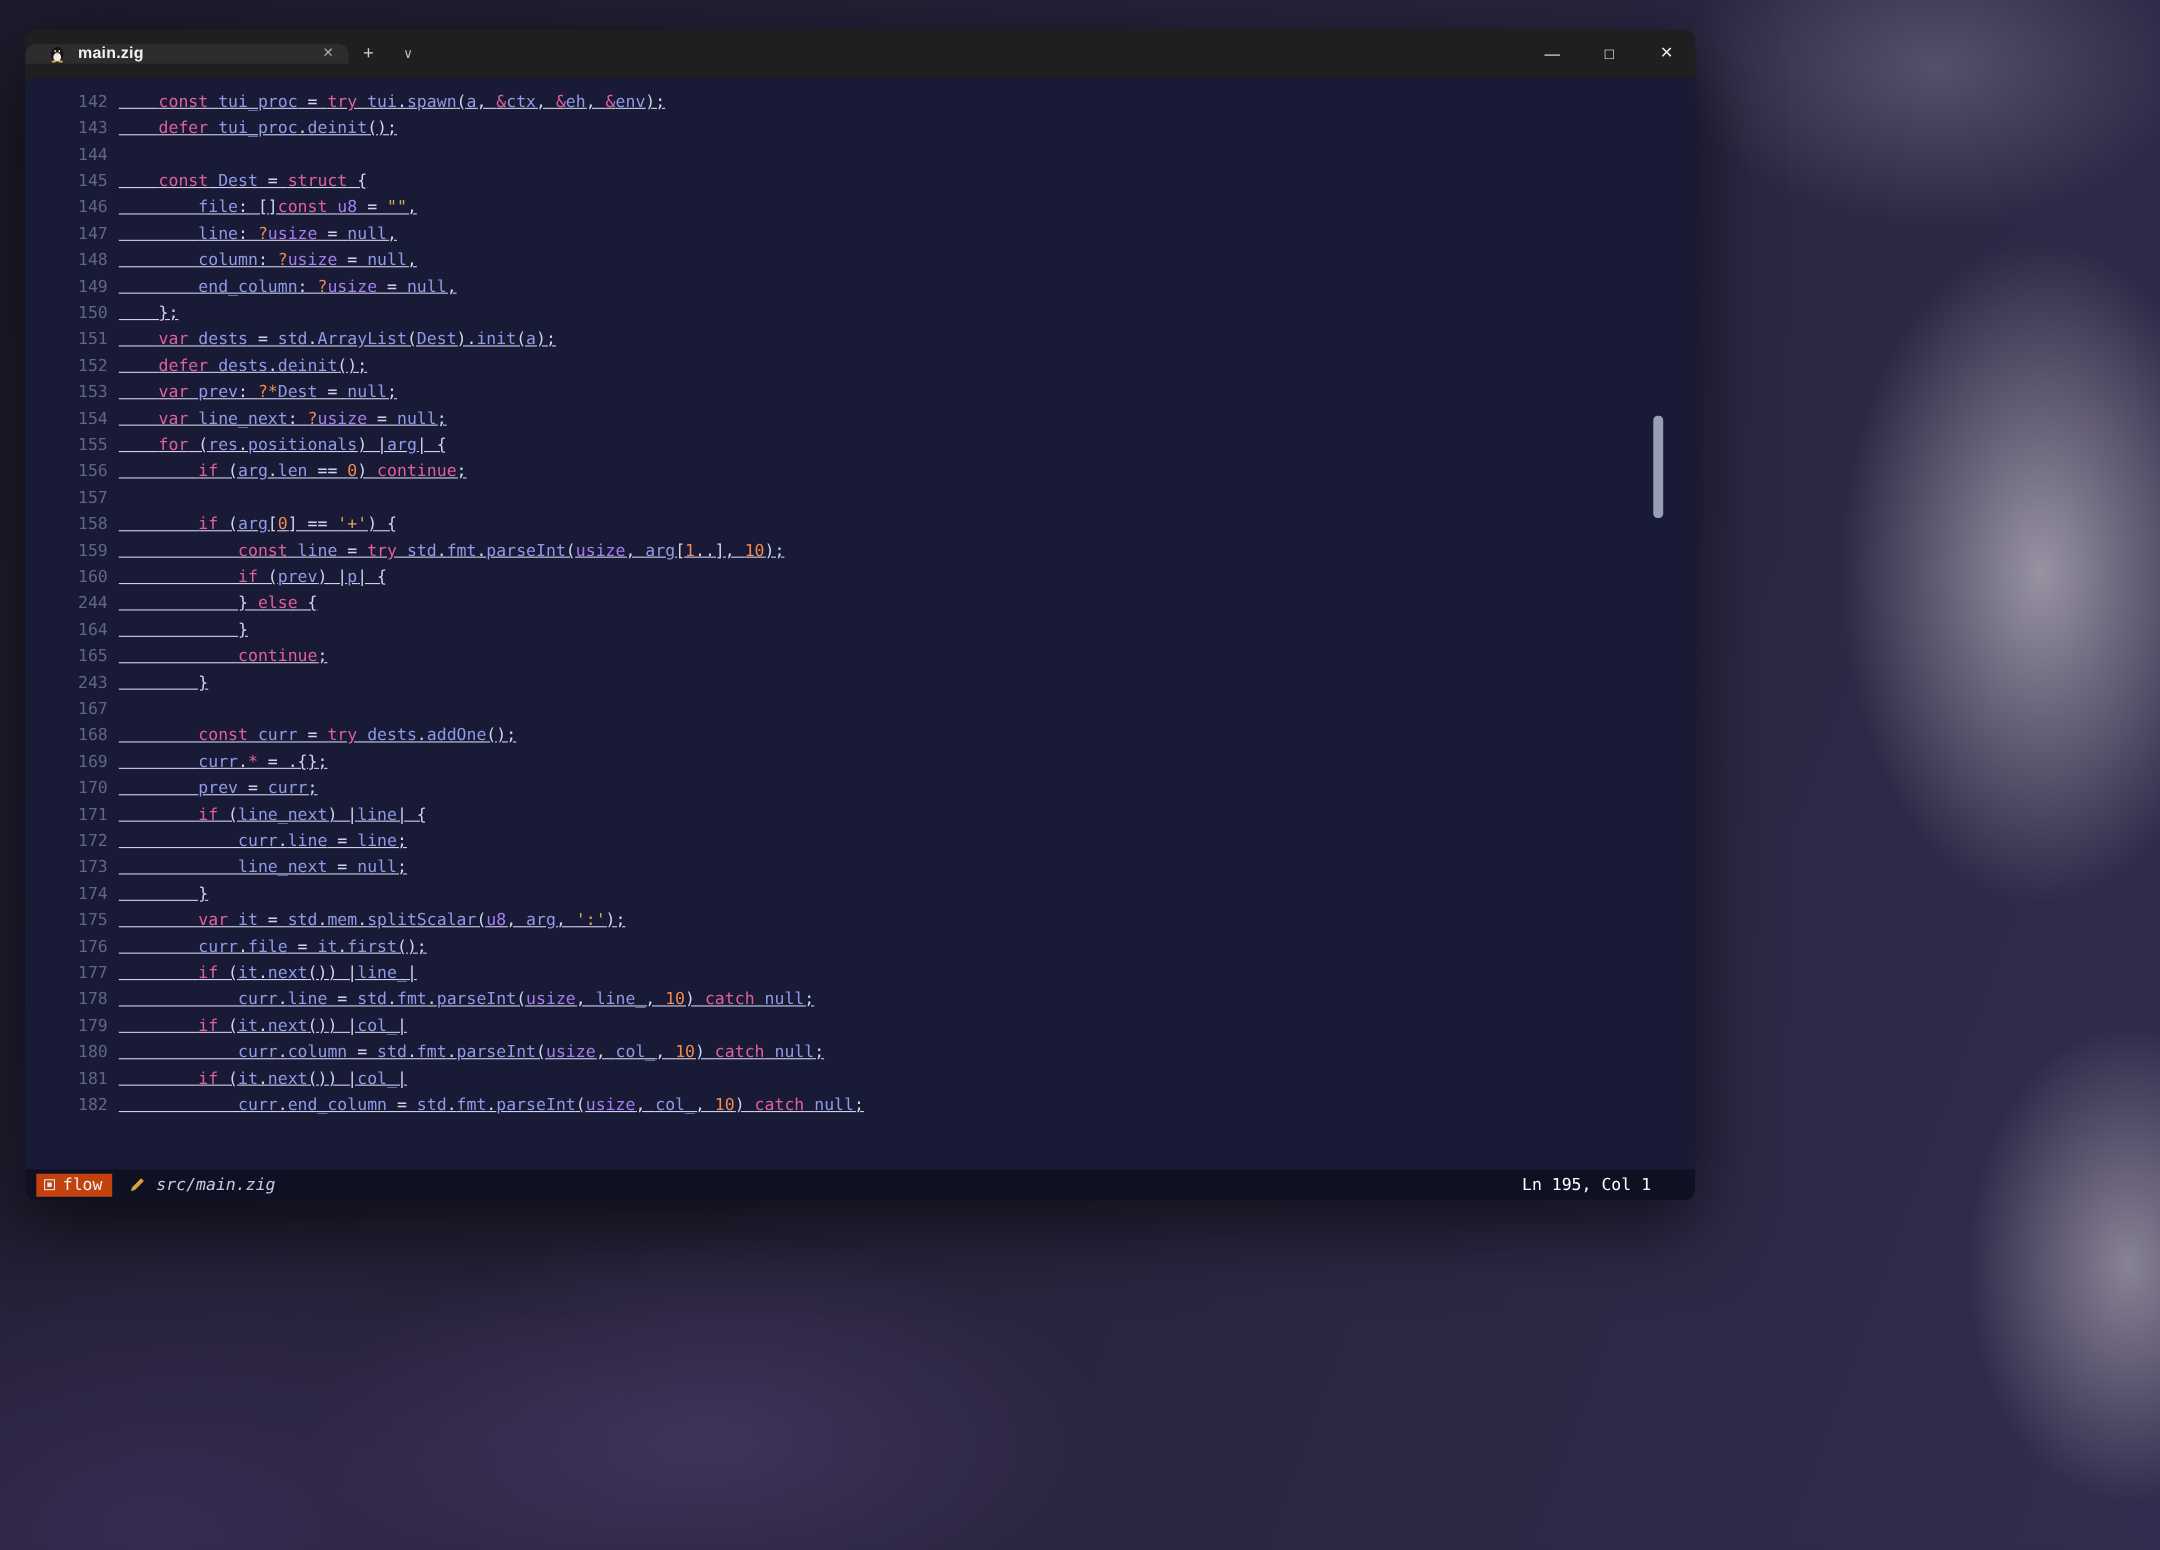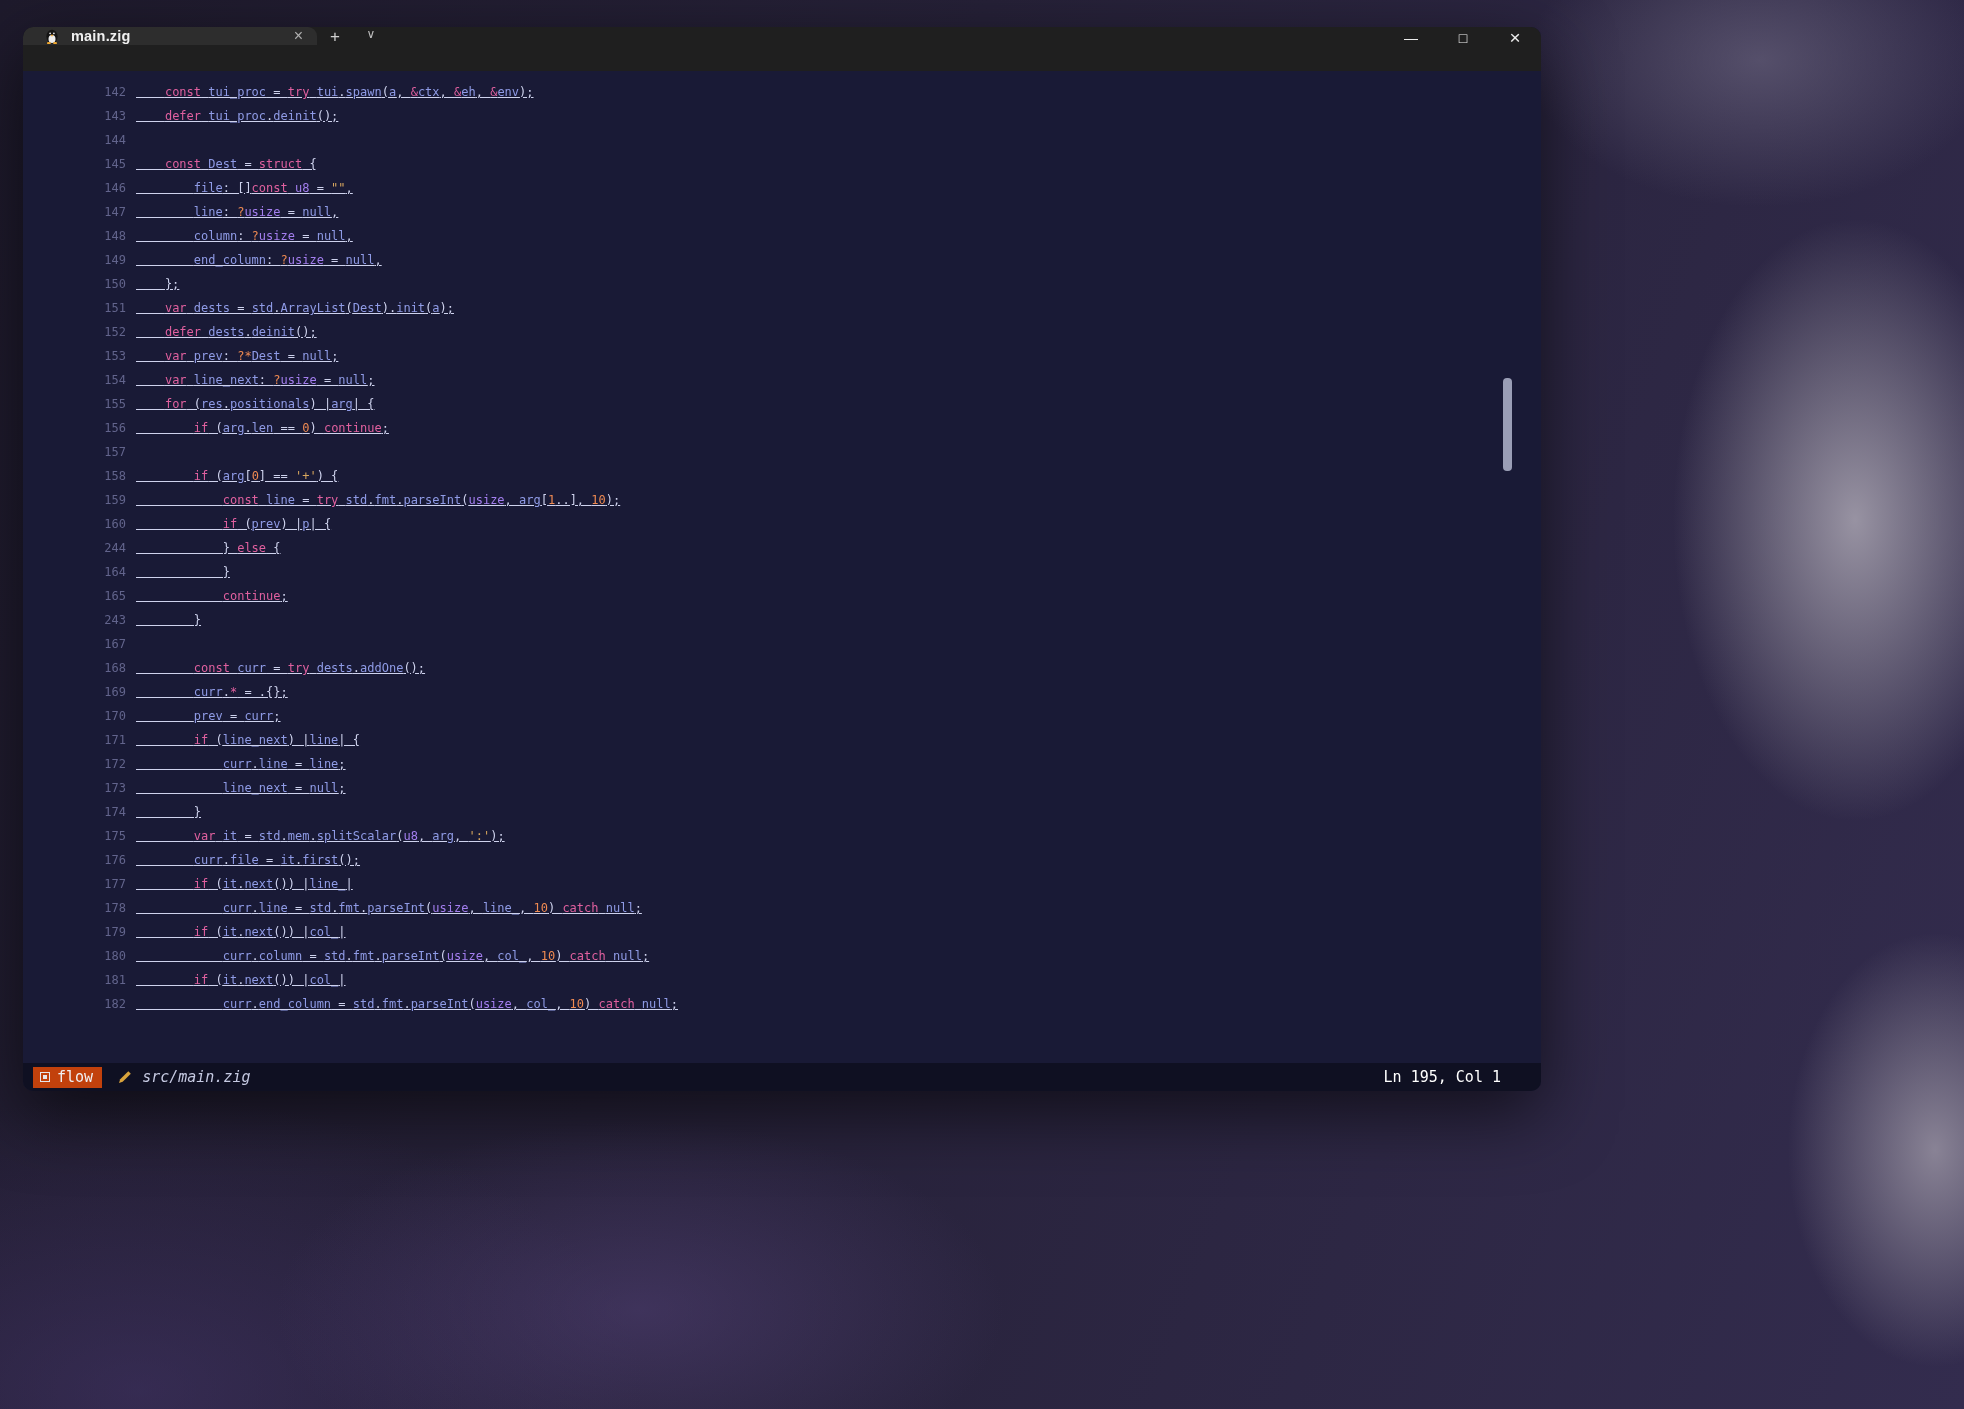--- a/index.html
+++ b/index.html
@@ -16,21 +16,21 @@
       linear-gradient(110deg, #1e1a2c 0%, #262138 40%, #332c4e 100%);
   }
   .window {
     position:absolute; left:23px; top:27px; width:1518px; height:1064px;
     border-radius:10px; overflow:hidden; display:flex; flex-direction:column;
     background:var(--c-bg,#191a36);
     box-shadow:0 22px 70px rgba(0,0,0,.6);
   }
   
   .titlebar {
-    flex:0 0 44px; display:flex; align-items:flex-start;
+    flex:0 0 44px; display:flex; align-items:center;
     background:var(--c-tb,#1f1f1f);
     font-family:"Liberation Sans", "DejaVu Sans", sans-serif;
   }
   .tab {
     width:294px; background:var(--c-tab,#2d2d2d);
     border-radius:10px 9px 0 0;
     display:flex; align-items:center; gap:11px; padding:0 14px 0 21px;
   }
   .tab-icon { display:flex; align-items:center; }
   .tab-title { color:#f0f0f0; font-size:14.5px; font-weight:600; letter-spacing:.2px; }
@@ -41,21 +41,21 @@
   }
   .tb-btn.chev { font-size:12px; color:#bdbdbd; }
   .controls { margin-left:auto; display:flex; }
   .ctrl {
     width:52px; display:flex; align-items:center; justify-content:center;
     color:#ececec; font-size:14px; cursor:pointer;
   }
   .ctrl.close { font-size:19px; }
   
   .editor { flex:1 1 auto; position:relative; overflow:hidden; padding-top:9px; background:var(--c-bg,#191a36); }
-  .code-line { display:flex; height:24px; line-height:24px; font-size:12px;margin-left:28px; }
+  .code-line { display:flex; height:24px; line-height:24px; font-size:15px; }
   .gutter { flex:0 0 75px; text-align:right; color:var(--c-ln,#62648c); user-select:none; }
   .code-text { white-space:pre; margin-left:10px; color:var(--c-p,#cfd3ee);text-decoration:underline; }
   .tok-k { color:var(--c-k,#e0609f); }
   .tok-i { color:var(--c-i,#8f9be6); }
   .tok-p { color:var(--c-p,#cfd3ee); }
   .tok-t { color:var(--c-t,#a47ff0); }
   .tok-n { color:var(--c-n,#ef8a52); }
   .tok-s { color:var(--c-s,#d8a75e); }
   .scroll-thumb {
     position:absolute; right:29px; top:307px; width:9px; height:93px;

